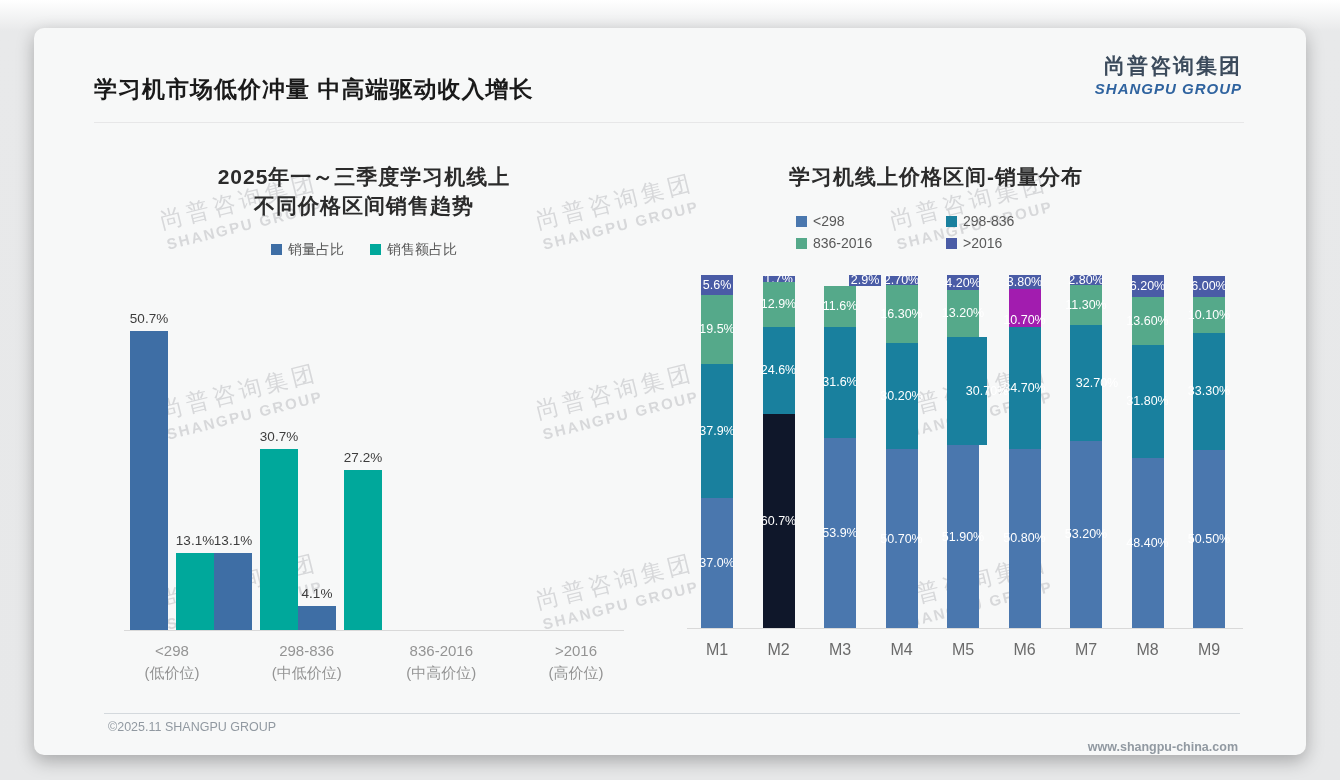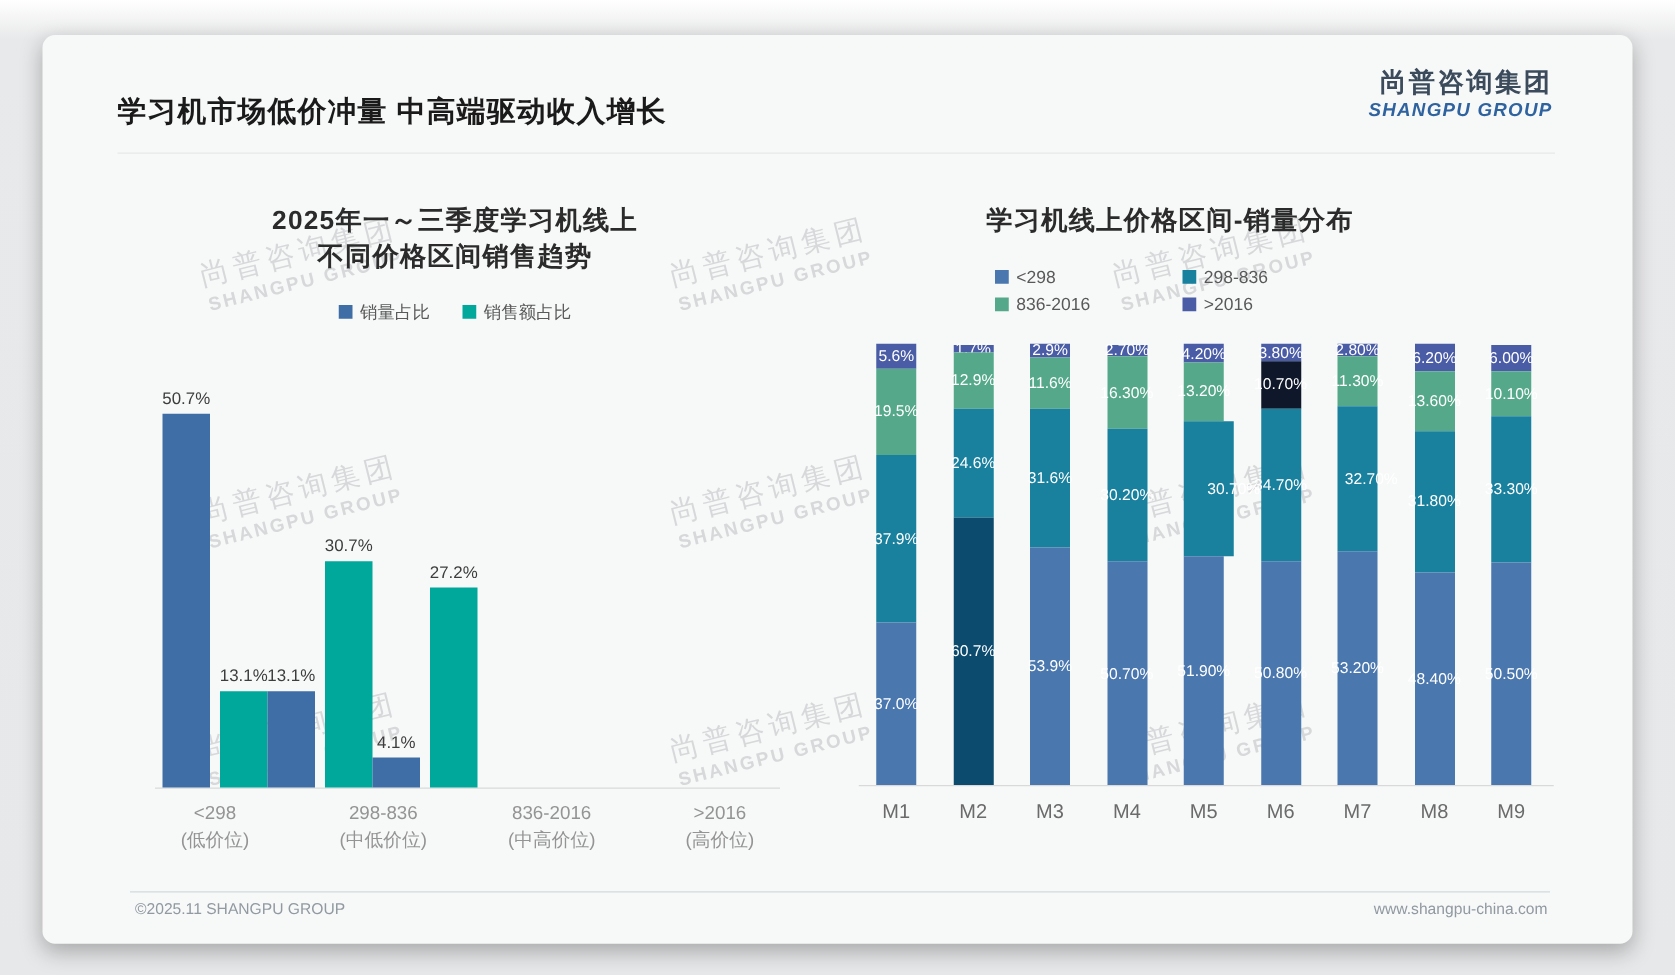--- a/index.html
+++ b/index.html
@@ -76,21 +76,21 @@
   .sb-seg {
     width:100%; display:flex; align-items:center; justify-content:center;
     overflow:visible;
   }
   .sb-label { font-size:12.5px; color:#ffffff; white-space:nowrap; line-height:1; }
   .sb-cats { margin-left:72px; width:524px; display:flex; justify-content:space-between; margin-top:12px; }
   .sb-cat { width:32px; text-align:center; font-size:16px; color:#6b6b6b; }
   
   .footer-rule { position:absolute; left:70px; right:66px; top:685px; height:1px; background:#d4d9dd; }
   .footer-left  { position:absolute; left:74px;  top:692px; font-size:12.5px; color:#9199a1; }
-  .footer-right { position:absolute; right:68px; top:692px; font-size:12.5px; color:#9199a1; }
+  .footer-right { position:absolute; right:68px; top:712px; font-size:12.5px; color:#9199a1;font-weight:bold; }
 </style>
 </head>
 <body>
 
 <div class="slide">
 
   <div class="wm-layer">
       <div class="wm" style="left: 92px; top: 158px;">
         <div class="wm-cn">尚普咨询集团</div>
         <div class="wm-en">SHANGPU GROUP</div>
@@ -235,21 +235,21 @@
                 <span class="sb-label">37.9%</span>
               </div>
               <div class="sb-seg" style="height: 19.5%; background: rgb(85, 169, 138);">
                 <span class="sb-label">19.5%</span>
               </div>
               <div class="sb-seg" style="height: 5.6%; background: rgb(74, 92, 166);">
                 <span class="sb-label">5.6%</span>
               </div>
             </div>
             <div class="sb-col">
-              <div class="sb-seg" style="height: 60.7%; background: #0c4a6e; text-align: center;">
+              <div class="sb-seg" style="height: 60.7%; background: #0f172a; text-align: center;">
                 <span class="sb-label">60.7%</span>
               </div>
               <div class="sb-seg" style="height: 24.6%; background: rgb(25, 128, 158);">
                 <span class="sb-label">24.6%</span>
               </div>
               <div class="sb-seg" style="height: 12.9%; background: rgb(85, 169, 138);">
                 <span class="sb-label">12.9%</span>
               </div>
               <div class="sb-seg" style="height: 1.7%; background: rgb(74, 92, 166);">
                 <span class="sb-label">1.7%</span>
@@ -258,21 +258,21 @@
             <div class="sb-col">
               <div class="sb-seg" style="height: 53.9%; background: rgb(74, 119, 174);">
                 <span class="sb-label">53.9%</span>
               </div>
               <div class="sb-seg" style="height: 31.6%; background: rgb(25, 128, 158);">
                 <span class="sb-label">31.6%</span>
               </div>
               <div class="sb-seg" style="height: 11.6%; background: rgb(85, 169, 138);">
                 <span class="sb-label">11.6%</span>
               </div>
-              <div class="sb-seg" style="height: 2.9%; background: rgb(74, 92, 166);">
+              <div class="sb-seg" style="height: 2.9%; background: rgb(74, 92, 166); margin-left: 25px;">
                 <span class="sb-label">2.9%</span>
               </div>
             </div>
             <div class="sb-col">
               <div class="sb-seg" style="height: 50.7%; background: rgb(74, 119, 174);">
                 <span class="sb-label">50.70%</span>
               </div>
               <div class="sb-seg" style="height: 30.2%; background: rgb(25, 128, 158);">
                 <span class="sb-label">30.20%</span>
               </div>
@@ -297,21 +297,21 @@
                 <span class="sb-label">4.20%</span>
               </div>
             </div>
             <div class="sb-col">
               <div class="sb-seg" style="height: 50.8%; background: rgb(74, 119, 174);">
                 <span class="sb-label">50.80%</span>
               </div>
               <div class="sb-seg" style="height: 34.7%; background: rgb(25, 128, 158);">
                 <span class="sb-label">34.70%</span>
               </div>
-              <div class="sb-seg" style="height: 10.7%; background: #0f172a;">
+              <div class="sb-seg" style="height: 10.7%; background: #a21caf; align-items: flex-end;">
                 <span class="sb-label">10.70%</span>
               </div>
               <div class="sb-seg" style="height: 3.8%; background: rgb(74, 92, 166);">
                 <span class="sb-label">3.80%</span>
               </div>
             </div>
             <div class="sb-col">
               <div class="sb-seg" style="height: 53.2%; background: rgb(74, 119, 174);">
                 <span class="sb-label">53.20%</span>
               </div>

